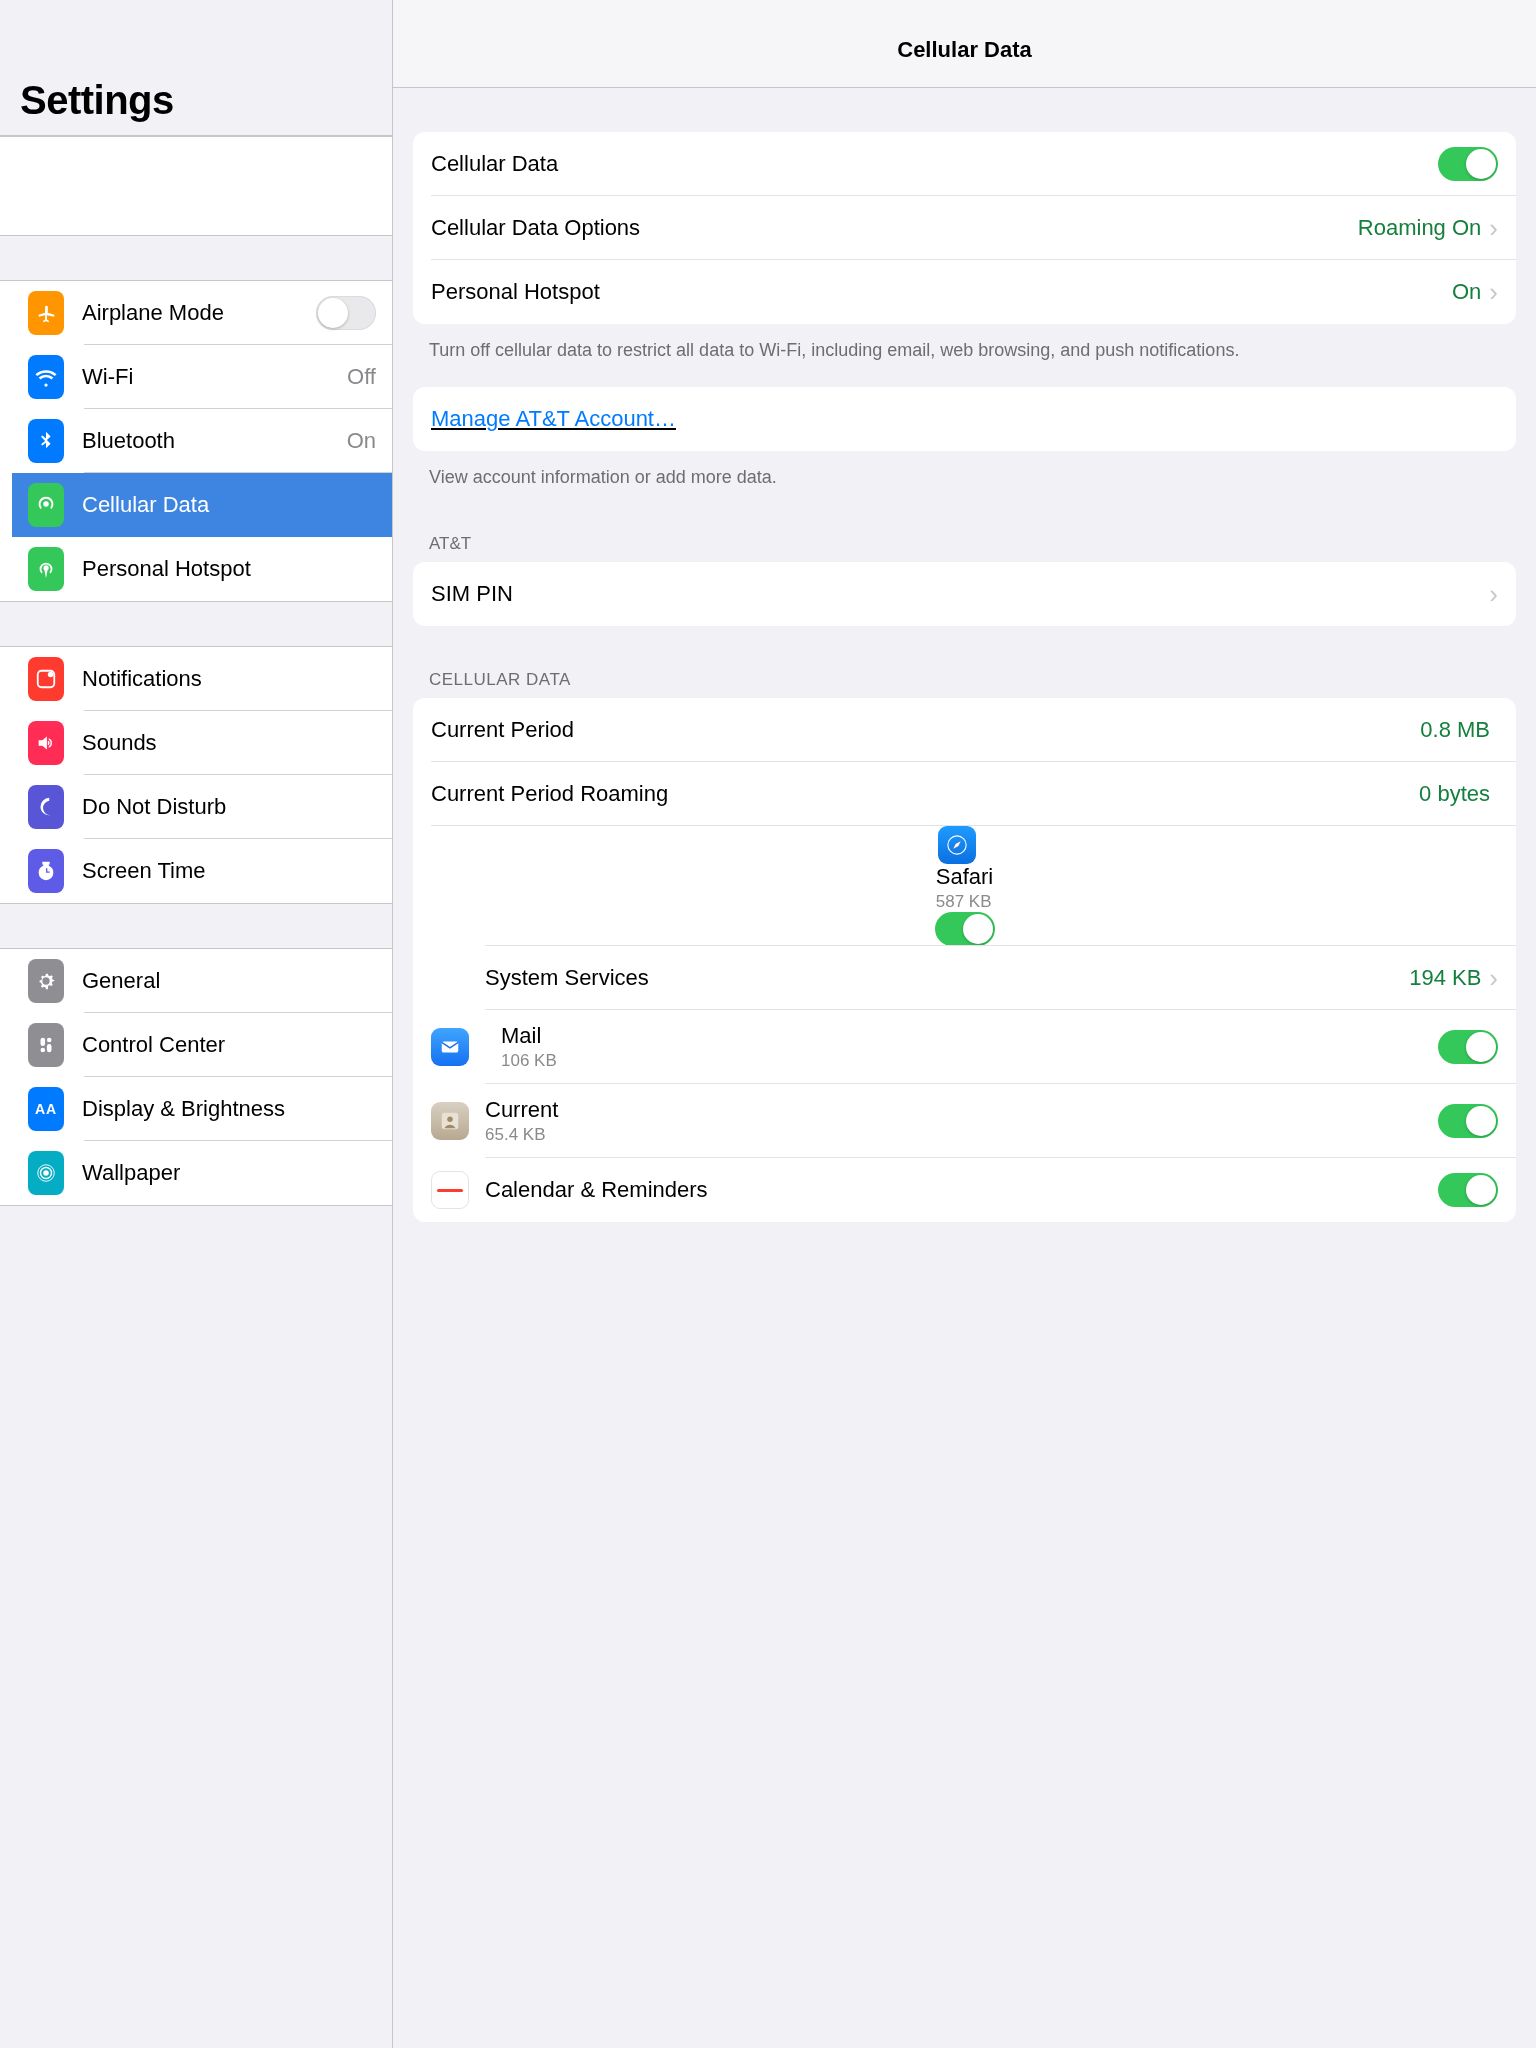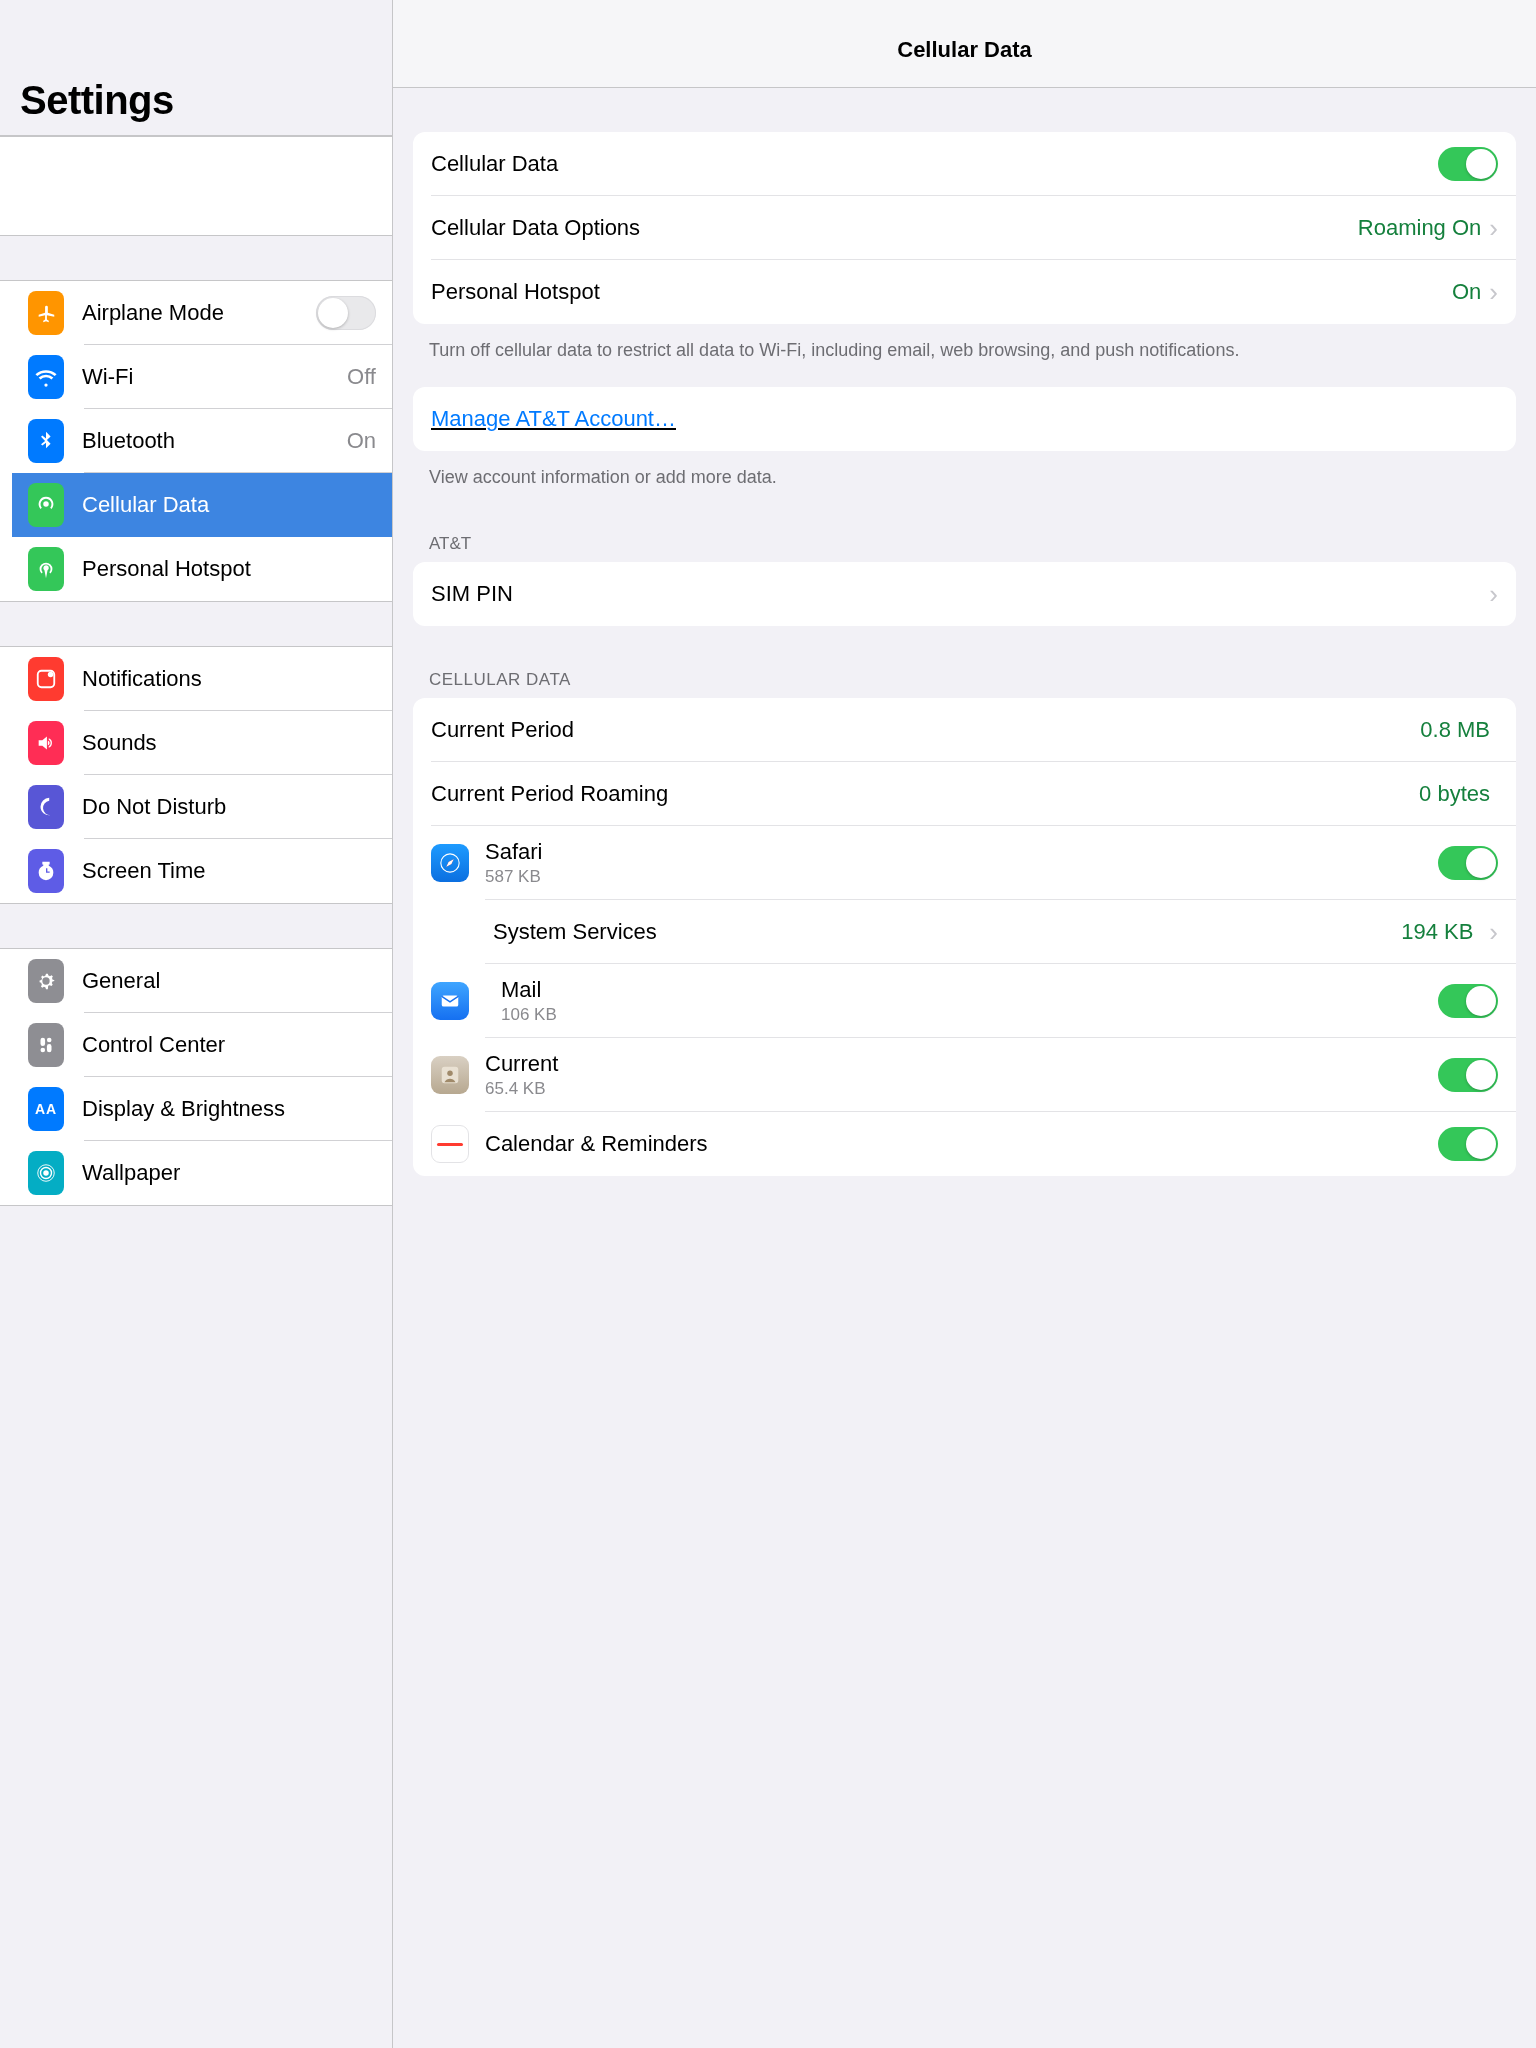--- a/index.html
+++ b/index.html
@@ -340,38 +340,38 @@
           <div class="drow ">
             <div class="dlabel">Current Period</div>
             <div class="dvalue">0.8 MB</div>
             <div class="dsep" style="left: 18px;"></div>
           </div>
           <div class="drow ">
             <div class="dlabel">Current Period Roaming</div>
             <div class="dvalue">0 bytes</div>
             <div class="dsep" style="left: 18px;"></div>
           </div>
-          <div class="drow approw" style="min-height: 74px;">
+          <div class="drow approw" style="min-height: 74px; flex-direction: column;">
             <div class="appicon ic-safari">
               <svg viewBox="0 0 24 24" width="22" height="22" fill="currentColor">
                 <circle cx="12" cy="12" r="10" fill="none" stroke="#fff" stroke-width="1.2"></circle>
                 <path d="M16 8l-2.5 5L8 16l2.5-5z" fill="#ff3b30"></path>
                 <path d="M8 16l5.5-3L16 8l-5.5 3z" fill="#fff"></path>
               </svg>
             </div>
             <div class="appcol">
               <div class="appname">Safari</div>
               <div class="appsub">587 KB</div>
             </div>
             <div class="mini-switch switch-on">
               <div class="knob"></div>
             </div>
             <div class="dsep"></div>
           </div>
-          <div class="drow approw" style="min-height: 64px; gap: 8px;">
+          <div class="drow approw" style="min-height: 64px;">
             <div class="appicon spacer"></div>
             <div class="appcol">
               <div class="appname">System Services</div>
             </div>
             <div class="dvalue">194 KB</div>
             <span class="chevron">›</span>
             <div class="dsep"></div>
           </div>
           <div class="drow approw" style="min-height: 74px; gap: 16px;">
             <div class="appicon ic-mail">

